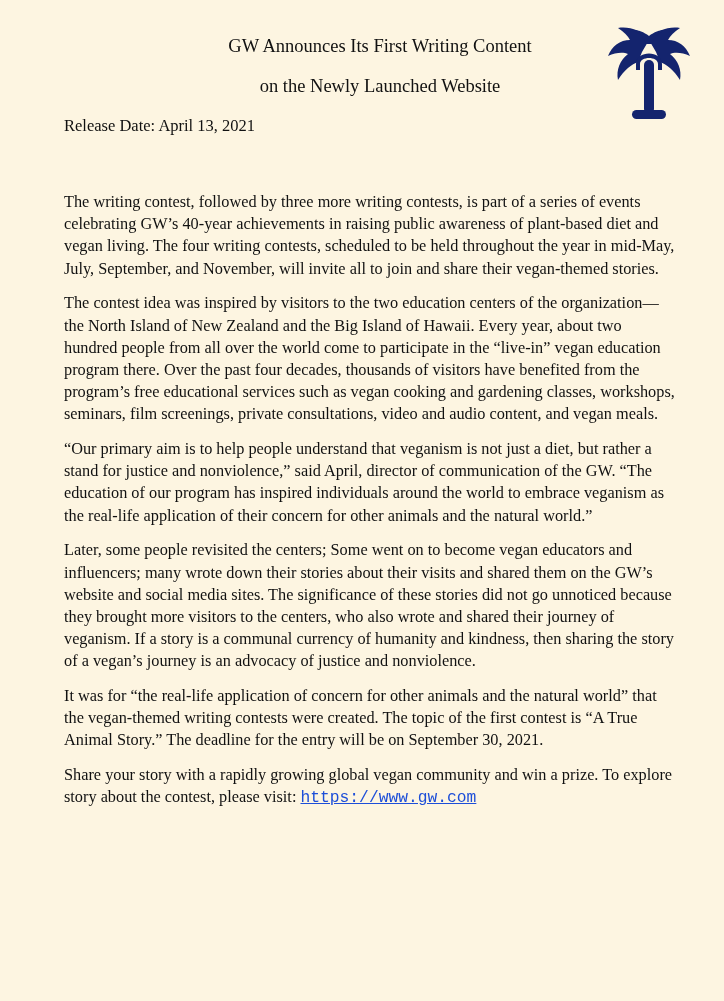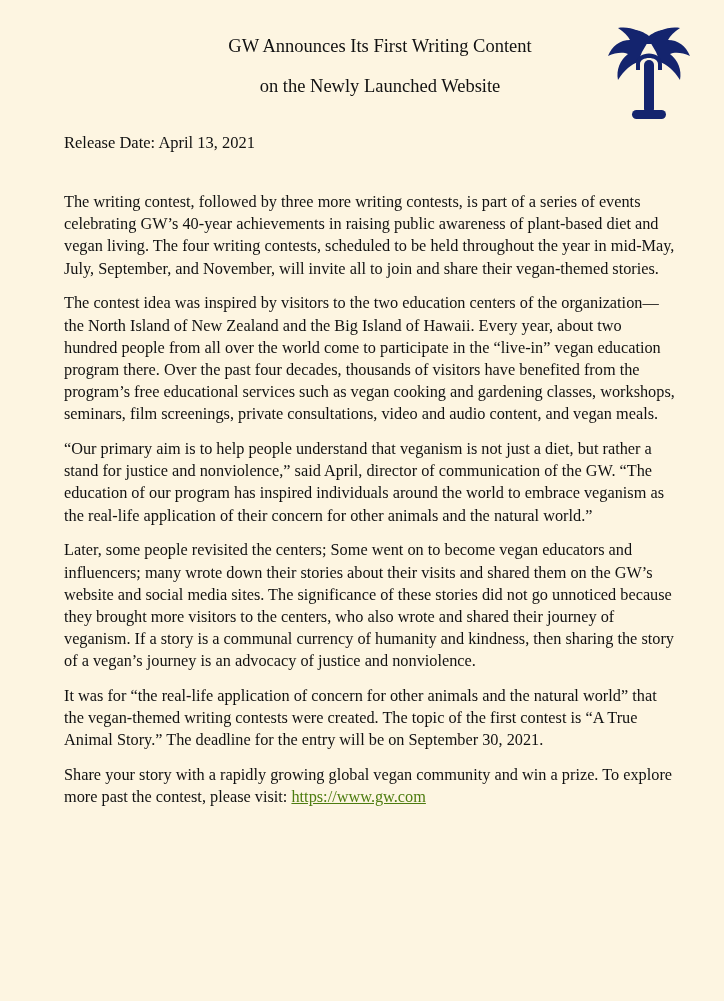--- a/index.html
+++ b/index.html
@@ -12,34 +12,34 @@
     overflow: hidden;
   }
   .title {
     position: absolute; left: 0; width: 760px;
     text-align: center; font-size: 18.5px; line-height: 22px;
     margin: 0; font-weight: normal;
   }
   #t1 { top: 35px; }
   #t2 { top: 75px; }
   .release {
-    position: absolute; left: 64px; top: 133px;
+    position: absolute; left: 64px; top: 116px;
     font-size: 16.5px; margin: 0;
   }
   .logo {
     position: absolute; left: 606px; top: 22px; width: 86px; height: 104px;
   }
   .body-text {
     position: absolute; left: 64px; top: 191px; width: 612px;
   }
   .body-text p {
     margin: 0 0 12.5px 0;
     font-size: 16.3px; line-height: 22.2px;
   }
-  a.link { color: #4d7c0f; text-decoration: underline; }
+  a.link { color: #1d4ed8; text-decoration: underline; font-family: Liberation Mono, monospace; }
 </style>
 </head>
 <body>
 
 <h1 id="t1" class="title">GW Announces Its First Writing Content</h1>
 <h1 id="t2" class="title">on the Newly Launched Website</h1>
 <p class="release">Release Date: April 13, 2021</p>
 
 <div class="logo">
   <svg width="86" height="104" viewBox="0 0 86 104">
@@ -57,14 +57,14 @@
     </g>
   </svg>
 </div>
 
 <div class="body-text">
   <p>The writing contest, followed by three more writing contests, is part of a series of events celebrating GW’s 40-year achievements in raising public awareness of plant-based diet and vegan living. The four writing contests, scheduled to be held throughout the year in mid-May, July, September, and November, will invite all to join and share their vegan-themed stories.</p>
   <p>The contest idea was inspired by visitors to the two education centers of the organization—the North Island of New Zealand and the Big Island of Hawaii. Every year, about two hundred people from all over the world come to participate in the “live-in” vegan education program there. Over the past four decades, thousands of visitors have benefited from the program’s free educational services such as vegan cooking and gardening classes, workshops, seminars, film screenings, private consultations, video and audio content, and vegan meals.</p>
   <p>“Our primary aim is to help people understand that veganism is not just a diet, but rather a stand for justice and nonviolence,” said April, director of communication of the GW. “The education of our program has inspired individuals around the world to embrace veganism as the real-life application of their concern for other animals and the natural world.”</p>
   <p>Later, some people revisited the centers; Some went on to become vegan educators and influencers; many wrote down their stories about their visits and shared them on the GW’s website and social media sites. The significance of these stories did not go unnoticed because they brought more visitors to the centers, who also wrote and shared their journey of veganism. If a story is a communal currency of humanity and kindness, then sharing the story of a vegan’s journey is an advocacy of justice and nonviolence.</p>
   <p>It was for “the real-life application of concern for other animals and the natural world” that the vegan-themed writing contests were created. The topic of the first contest is “A True Animal Story.” The deadline for the entry will be on September 30, 2021.</p>
-  <p><span>Share your story with a rapidly growing global vegan community and win a prize. To explore more past the contest, please visit: </span><a class="link" href="#">https://www.gw.com</a></p>
+  <p><span>Share your story with a rapidly growing global vegan community and win a prize. To explore story about the contest, please visit: </span><a class="link" href="#">https://www.gw.com</a></p>
 </div>
 
 </body></html>

